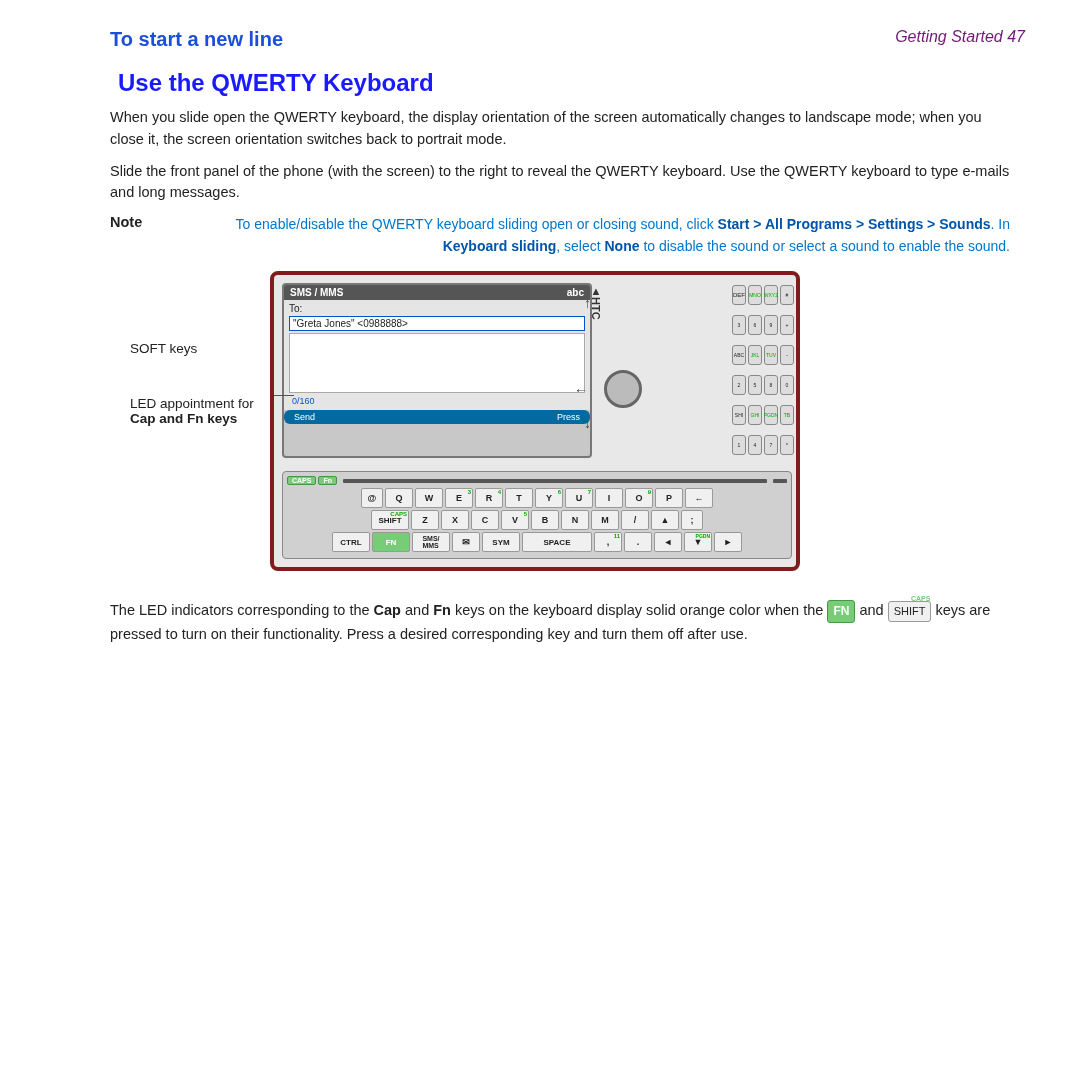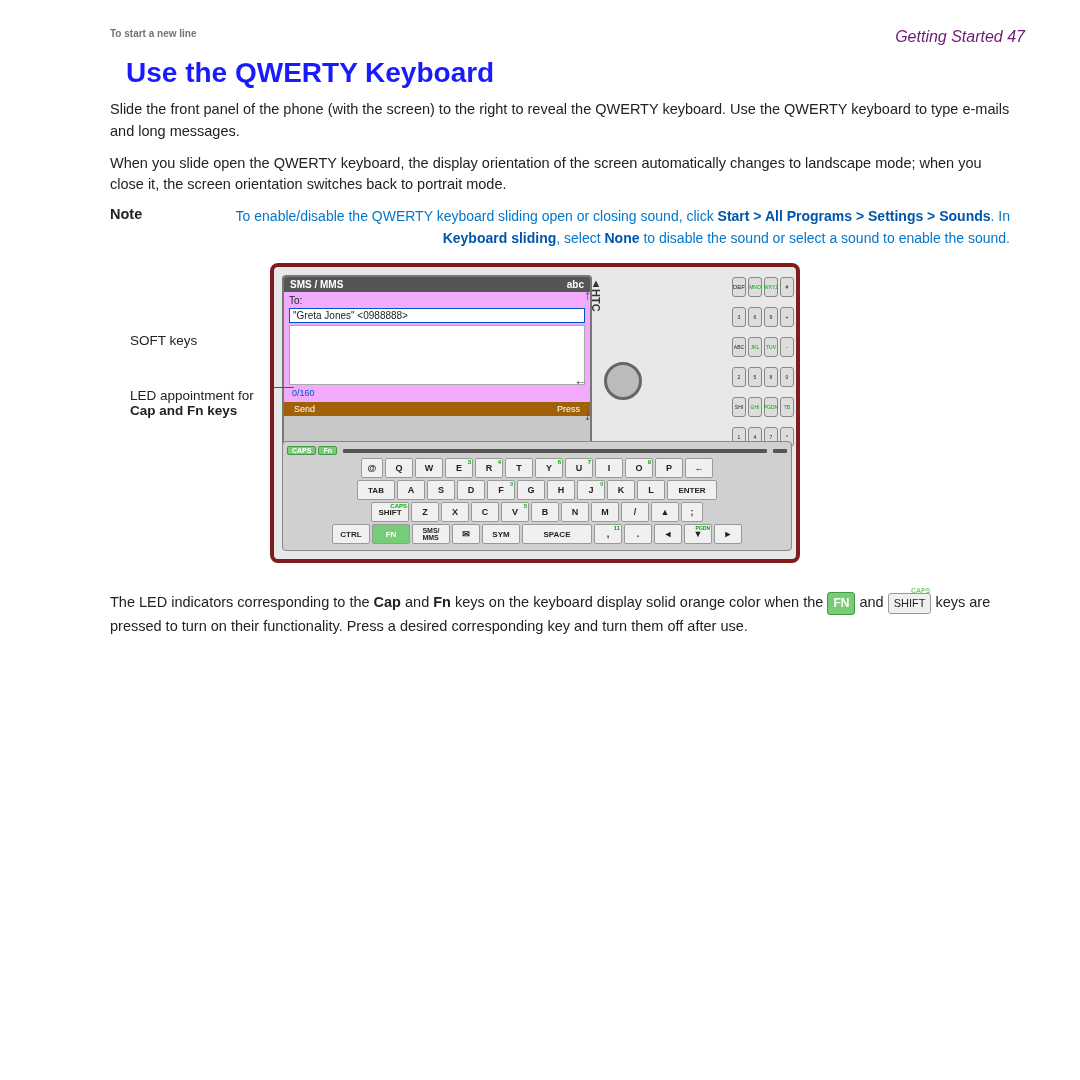--- a/index.html
+++ b/index.html
@@ -21,36 +21,36 @@
     }
     .page-number {
       position: absolute;
       top: 28px;
       right: 55px;
       font-size: 16px;
       color: #701a75;
       font-style: italic;
     }
     .section-subheading {
-      color: #737373;
-      font-weight: bold;
-      font-size: 10px;
+      color: #1d4ed8;
+      font-weight: bold;
+      font-size: 20px;
       margin-bottom: 6px;
     }
     .body-text {
       font-size: 14.5px;
       line-height: 1.5;
       color: #222;
       margin-bottom: 10px;
     }
     .section-heading {
       color: #1a1aff;
-      font-size: 28px;
-      font-weight: bold;
-      margin: 18px 0 10px 16px;
+      font-size: 24px;
+      font-weight: bold;
+      margin: 18px 0 10px 8px;
     }
     .note-block {
       display: flex;
       flex-direction: row;
       margin: 10px 0 14px 0;
       gap: 14px;
     }
     .note-label {
       font-weight: bold;
       font-size: 14.5px;
@@ -113,44 +113,45 @@
     .screen-titlebar {
       background: #555;
       color: white;
       font-size: 10px;
       font-weight: bold;
       padding: 2px 6px;
       display: flex;
       justify-content: space-between;
     }
     .screen-content {
-      background: #f0abfc;
+      background: #e5e5e5;
       padding: 3px 5px;
       font-size: 10px;
     }
     .screen-field {
       border: 1px solid #aaa;
       padding: 1px 3px;
       margin: 2px 0;
       font-size: 10px;
       background: white;
     }
     .screen-field.active {
       border-color: #0055cc;
     }
     .screen-counter {
       color: #0055cc;
       font-size: 9px;
       padding: 1px 3px;
     }
     .screen-softkeys {
-      background: #a16207;
+      background: #0369a1;
       display: flex;
       justify-content: space-between;
       padding: 2px 10px;
+      border-radius: 6px;
     }
     .screen-softkeys span {
       color: white;
       font-size: 9px;
     }
     .key-col {
       display: flex;
       flex-direction: column;
       justify-content: space-around;
       align-items: center;
@@ -296,22 +297,22 @@
 <div class="page-container">
 
   <div class="page-number">Getting Started  47</div>
 
   <div>
     <div class="section-subheading">To start a new line</div>
   </div>
 
   <div>
     <div class="section-heading">Use the QWERTY Keyboard</div>
+    <p class="body-text">When you slide open the QWERTY keyboard, the display orientation of the screen automatically changes to landscape mode; when you close it, the screen orientation switches back to portrait mode.</p>
     <p class="body-text">Slide the front panel of the phone (with the screen) to the right to reveal the QWERTY keyboard. Use the QWERTY keyboard to type e-mails and long messages.</p>
-    <p class="body-text">When you slide open the QWERTY keyboard, the display orientation of the screen automatically changes to landscape mode; when you close it, the screen orientation switches back to portrait mode.</p>
 
     <div class="note-block">
       <span class="note-label">Note</span>
       <div class="note-text">
         <span>To enable/disable the QWERTY keyboard sliding open or closing sound, click </span><span class="bold-blue">Start &gt; All Programs &gt; Settings &gt; Sounds</span><span>. In </span><span class="bold-blue">Keyboard sliding</span><span>, select </span><span class="bold-blue">None</span><span> to disable the sound or select a sound to enable the sound.</span>
       </div>
     </div>
   </div>
 
   <div class="diagram-wrapper">
@@ -410,33 +411,20 @@
           <div class="key">R<span class="green-label">4</span></div>
           <div class="key">T</div>
           <div class="key">Y<span class="green-label">6</span></div>
           <div class="key">U<span class="green-label">7</span></div>
           <div class="key">I</div>
           <div class="key">O<span class="green-label">9</span></div>
           <div class="key">P</div>
           <div class="key">←</div>
         </div>
 
-        <div class="kbd-row">
-          <div class="key wide" style="font-size:8px;">TAB</div>
-          <div class="key">A</div>
-          <div class="key">S</div>
-          <div class="key">D</div>
-          <div class="key">F<span class="green-label" style="font-size:5px;">0</span></div>
-          <div class="key">G</div>
-          <div class="key">H</div>
-          <div class="key">J<span class="green-label" style="font-size:5px;">0</span></div>
-          <div class="key">K</div>
-          <div class="key">L</div>
-          <div class="key wider" style="font-size:8px;">ENTER</div>
-        </div>
 
         <div class="kbd-row">
           <div class="key wide" style="font-size:8px;">SHIFT<span class="green-label" style="font-size:6px;">CAPS</span></div>
           <div class="key">Z</div>
           <div class="key">X</div>
           <div class="key">C</div>
           <div class="key">V<span class="green-label">5</span></div>
           <div class="key">B</div>
           <div class="key">N</div>
           <div class="key">M</div>

